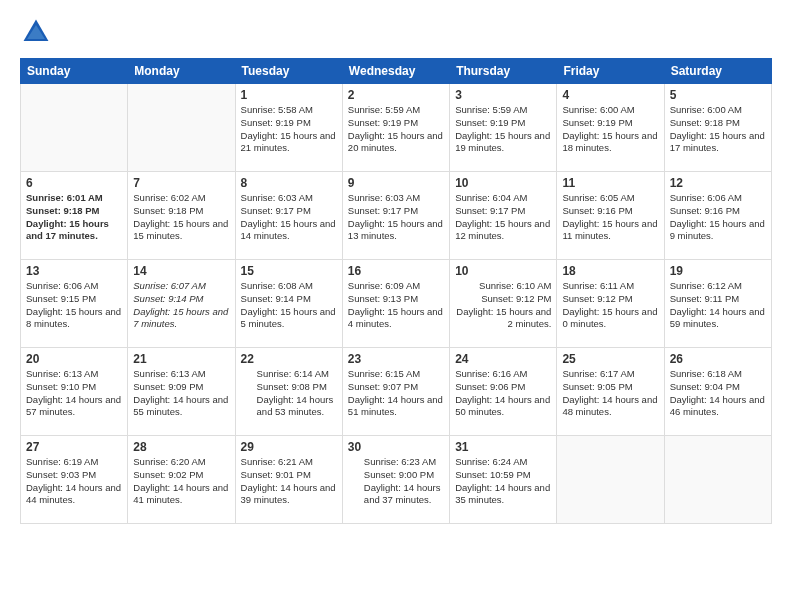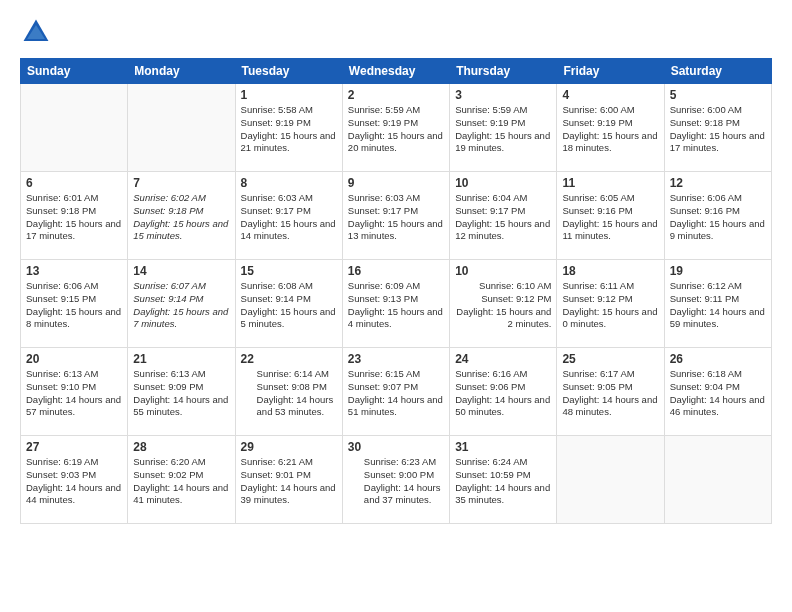--- a/index.html
+++ b/index.html
@@ -165,27 +165,27 @@
           <td>
             <span class="day-num">5</span>
             <div class="cell-info" style="white-space: pre-line;">Sunrise: 6:00 AM
 Sunset: 9:18 PM
 Daylight: 15 hours and 17 minutes.</div>
           </td>
         </tr>
         <tr>
           <td>
             <span class="day-num">6</span>
-            <div class="cell-info" style="white-space: pre-line;">Sunrise: 6:01 AM
+            <div class="cell-info" style="white-space: pre-line; font-weight: bold;">Sunrise: 6:01 AM
 Sunset: 9:18 PM
 Daylight: 15 hours and 17 minutes.</div>
           </td>
           <td>
             <span class="day-num">7</span>
-            <div class="cell-info" style="white-space: pre-line; font-style: italic;">Sunrise: 6:02 AM
+            <div class="cell-info" style="white-space: pre-line;">Sunrise: 6:02 AM
 Sunset: 9:18 PM
 Daylight: 15 hours and 15 minutes.</div>
           </td>
           <td>
             <span class="day-num">8</span>
             <div class="cell-info" style="white-space: pre-line;">Sunrise: 6:03 AM
 Sunset: 9:17 PM
 Daylight: 15 hours and 14 minutes.</div>
           </td>
           <td>

